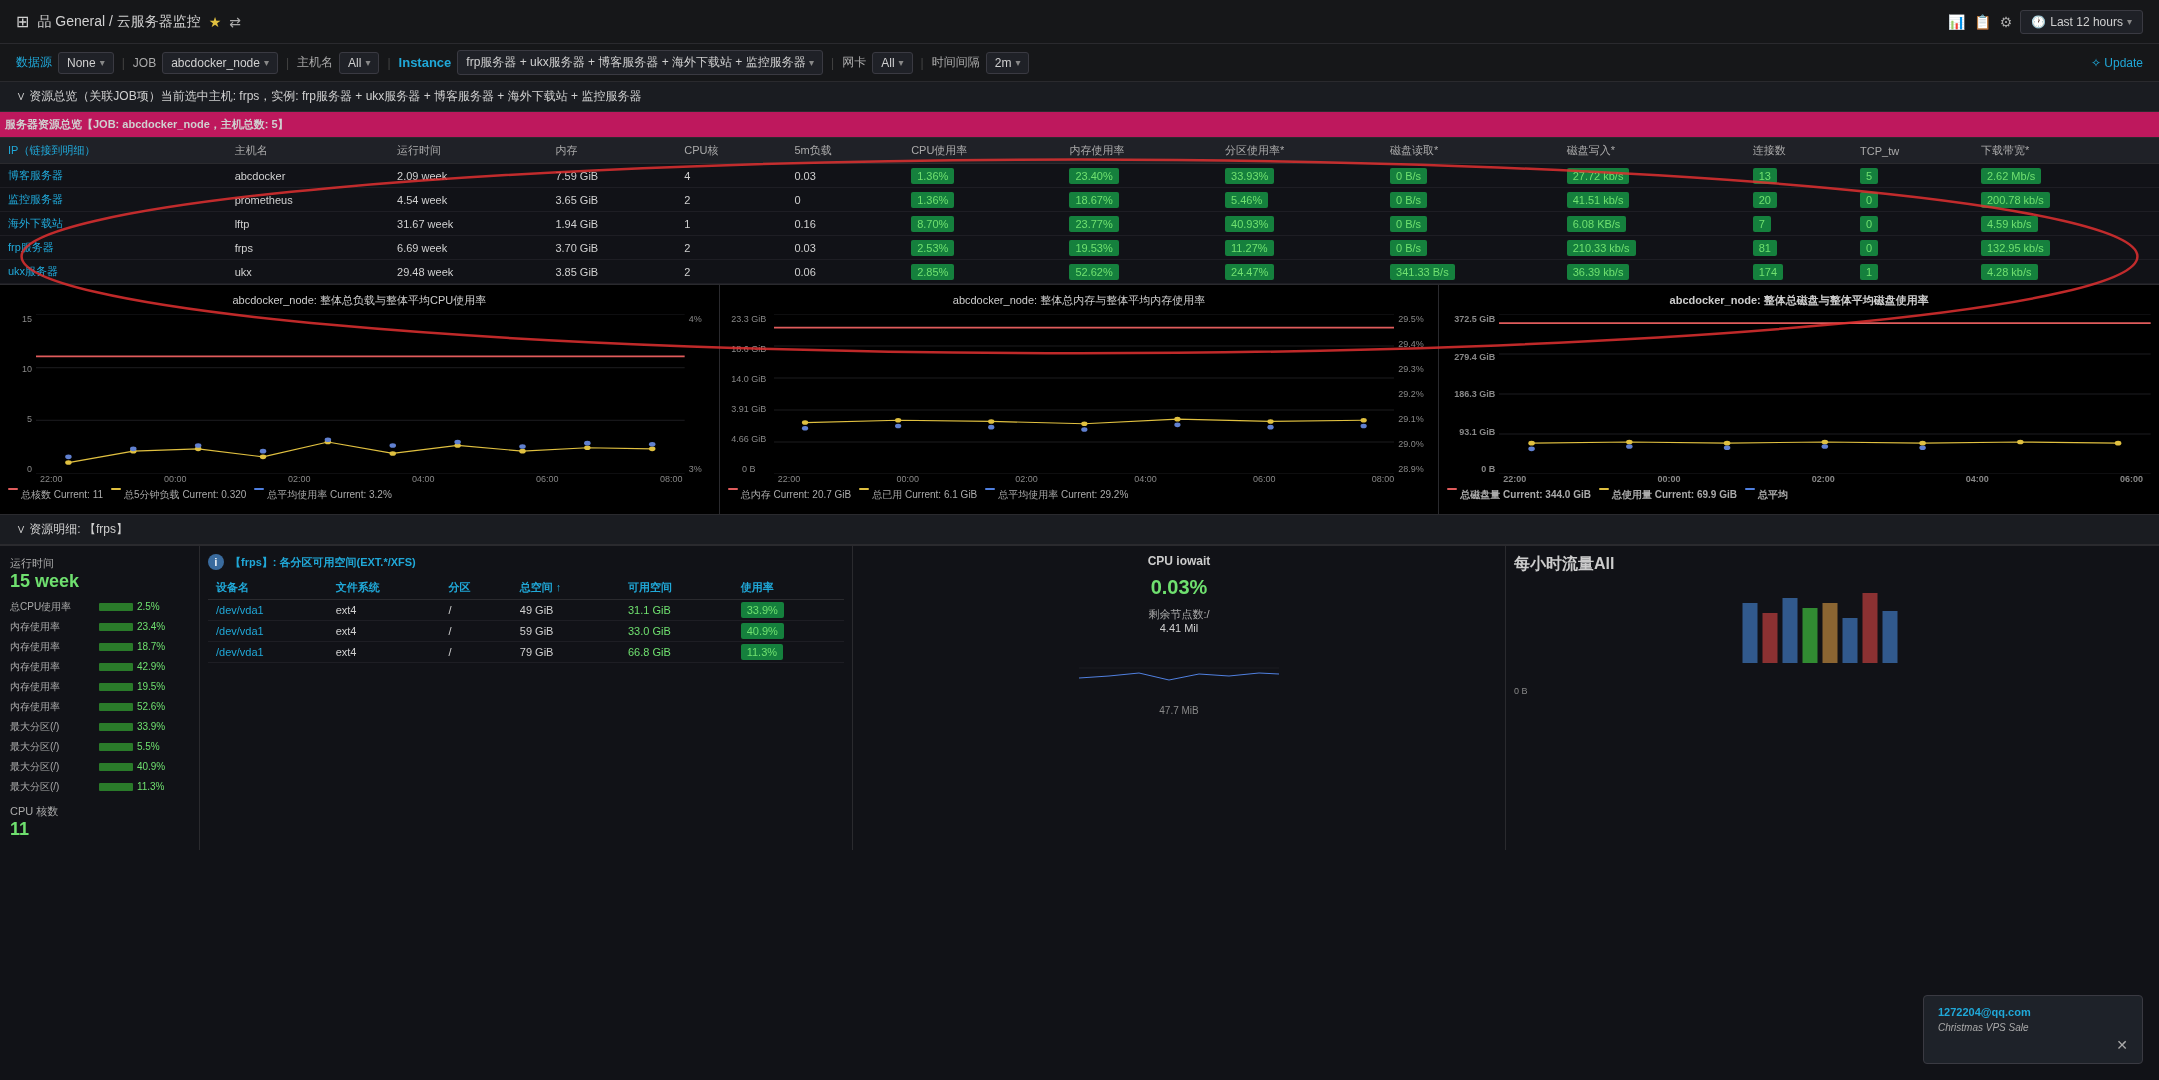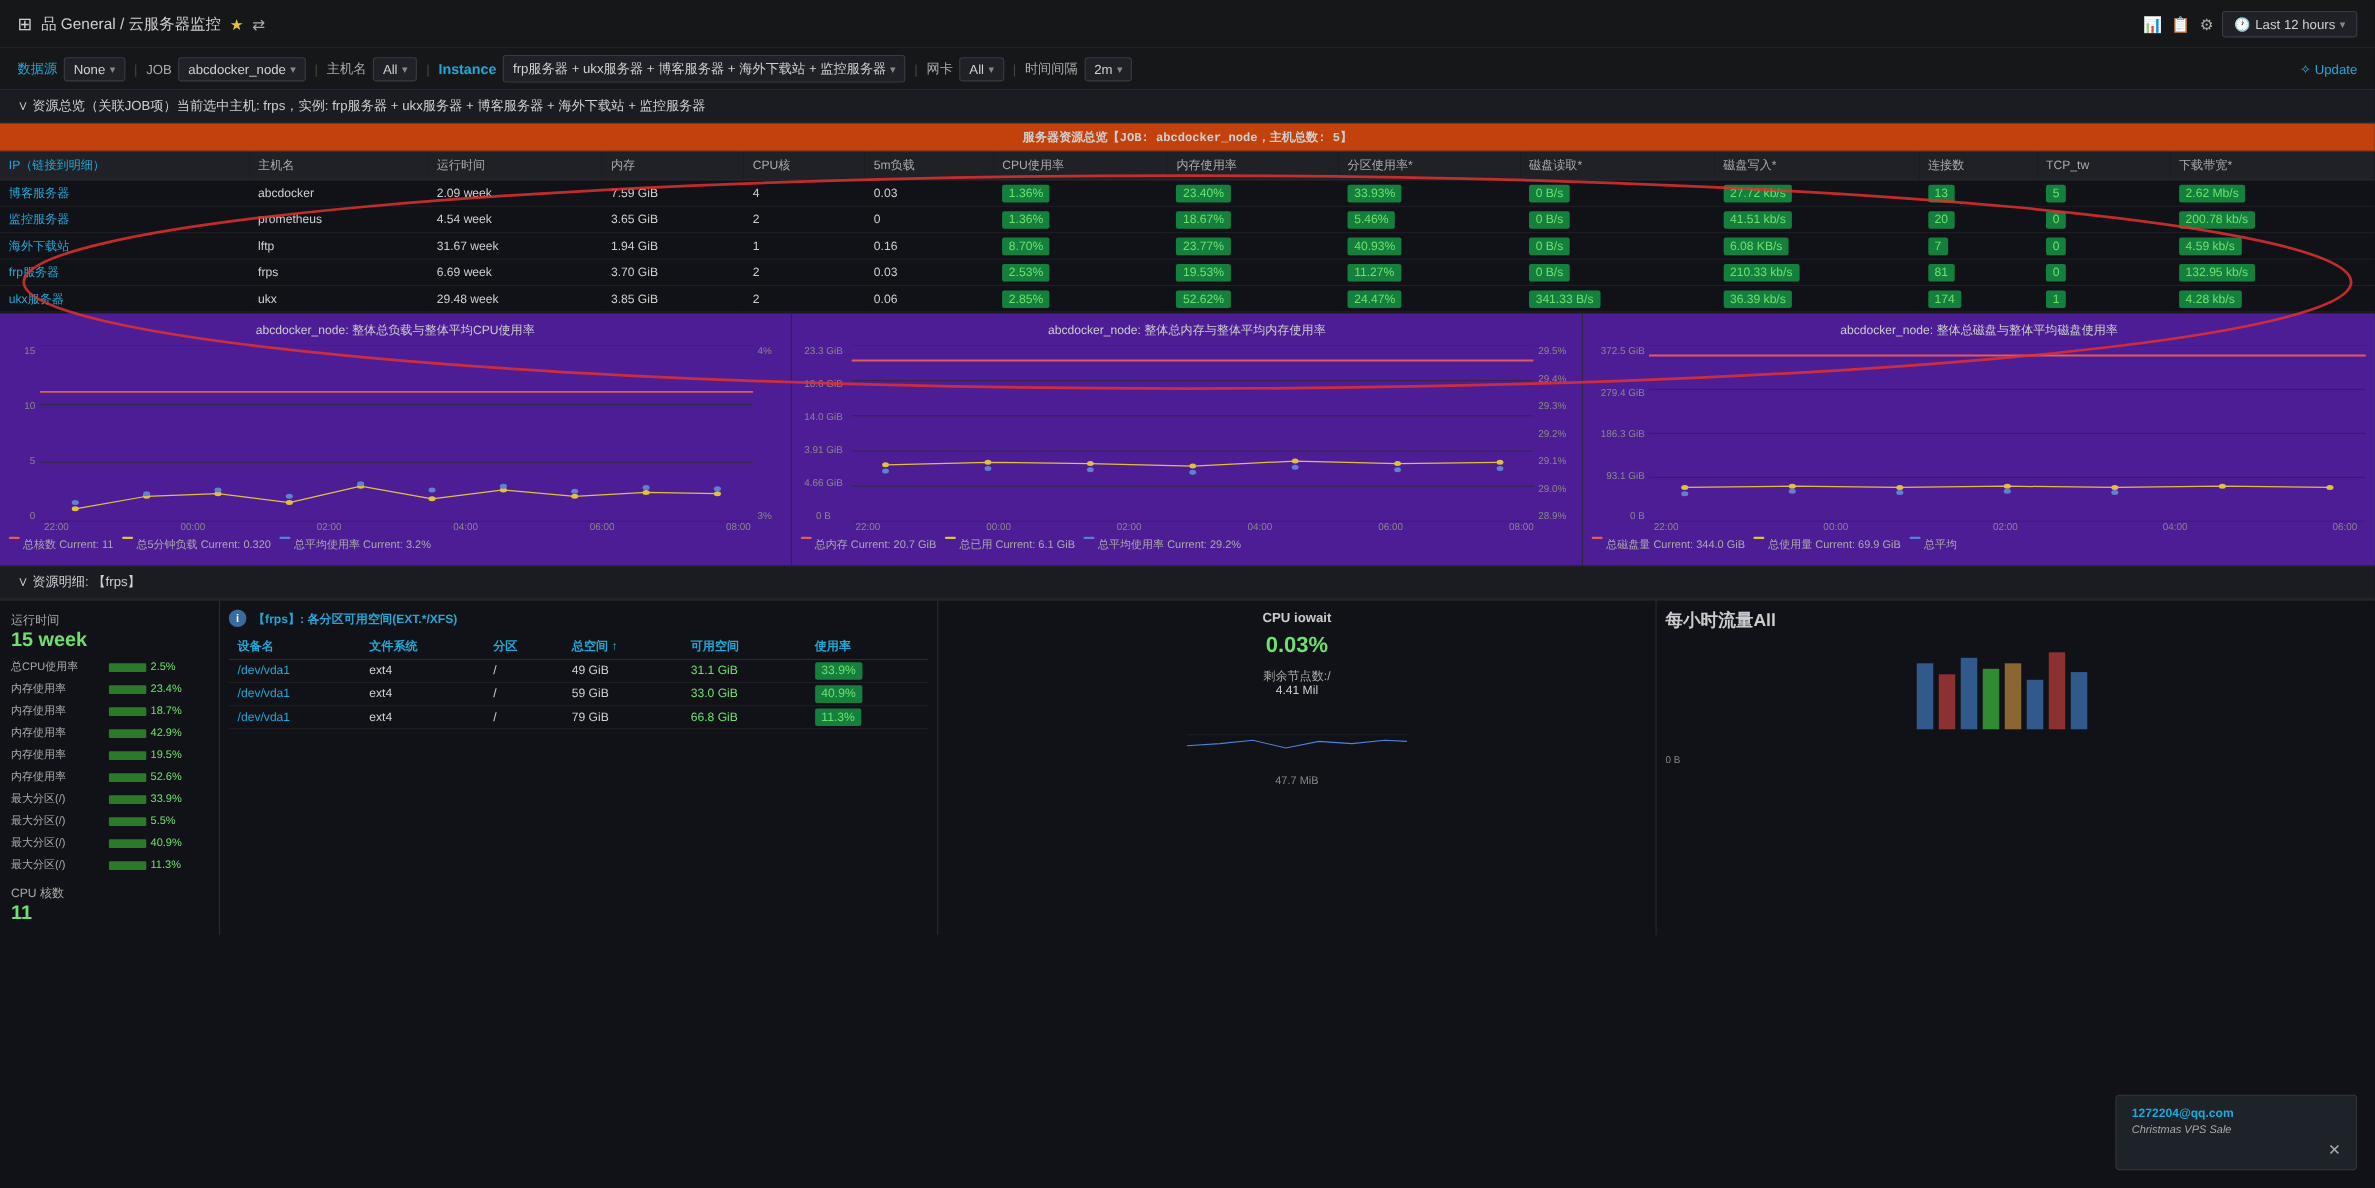--- a/index.html
+++ b/index.html
@@ -27,22 +27,22 @@
     .table-container { background: #111217; overflow-x: auto; }
     .resource-table { width: 100%; border-collapse: collapse; font-size: 11px; }
     .resource-table thead { background: #1f2127; }
     .resource-table th { padding: 5px 8px; text-align: left; color: #aaa; border-bottom: 1px solid #2a2a2e; white-space: nowrap; font-weight: normal; }
     .resource-table td { padding: 4px 8px; border-bottom: 1px solid #1e1e24; white-space: nowrap; }
     .link-blue { color: #20a8d8; cursor: pointer; }
     .cell-green { background: #15803d; color: #6fe06f; padding: 2px 6px; border-radius: 2px; }
     
     
     .charts-row { display: grid; grid-template-columns: 1fr 1fr 1fr; gap: 0; border-top: 1px solid #2a2a2e; }
-    .chart-panel { background: #4c1d95; border-right: 1px solid #2a2a2e; padding: 8px; }
-    .chart-panel:last-child { border-right: none; }
+    .chart-panel { background: #000000; border-right: 1px solid #2a2a2e; padding: 8px; }
+    .chart-panel:last-child { border-right: none; font-weight: bold; }
     .chart-title { text-align: center; font-size: 11px; color: #ccc; margin-bottom: 6px; }
     .chart-legend { font-size: 10px; color: #aaa; display: flex; flex-wrap: wrap; gap: 8px; padding: 4px 0; }
     .legend-item { display: flex; align-items: flex-start; gap: 3px; }
     .legend-dot { width: 10px; height: 2px; border-radius: 1px; }
     .legend-dot-red { background: #e05c5c; }
     .legend-dot-yellow { background: #e0c040; }
     .legend-dot-blue { background: #5080e0; }
     .grid-line { stroke: #2a2a2e; stroke-width: 0.5; }
     .chart-line-red { stroke: #e05c5c; stroke-width: 1.5; fill: none; }
     
@@ -129,21 +129,21 @@
 
 <div class="section-header">
   <span>∨ 资源总览（关联JOB项）当前选中主机: frps，实例: frp服务器 + ukx服务器 + 博客服务器 + 海外下载站 + 监控服务器</span>
 </div>
 
 <div class="table-wrapper">
   <div class="table-container">
     <table class="resource-table">
       <thead>
         <tr>
-          <td colspan="14" style="text-align:center; background:#c2410c; color:#d0d0d0; font-weight:bold; padding:5px; border-bottom:1px solid #2a2a2e;font-family:Liberation Mono, monospace;">
+          <td colspan="14" style="text-align:left; background:#be185d; color:#d0d0d0; font-weight:bold; padding:5px; border-bottom:1px solid #2a2a2e;">
             <span>服务器资源总览【JOB: abcdocker_node，主机总数: 5】</span>
           </td>
         </tr>
         <tr>
           <th style="color:#20a8d8;">IP（链接到明细）</th>
           <th>主机名</th>
           <th>运行时间</th>
           <th>内存</th>
           <th>CPU核</th>
           <th>5m负载</th>

